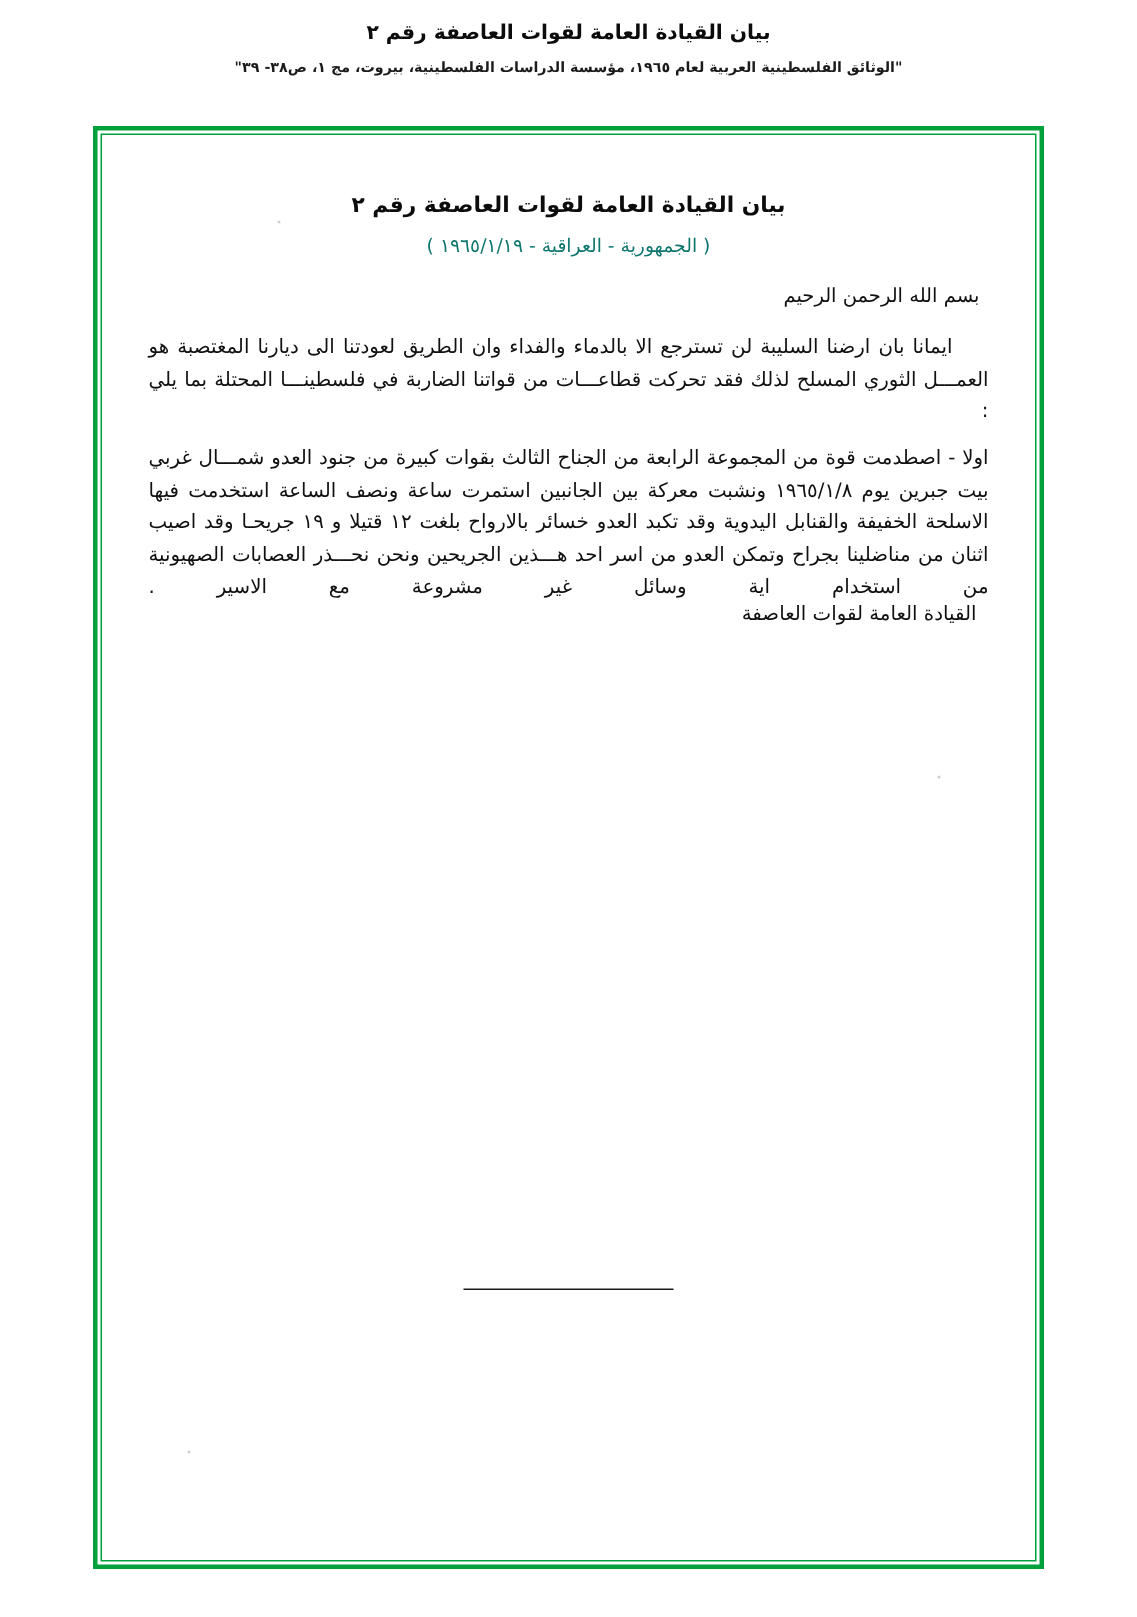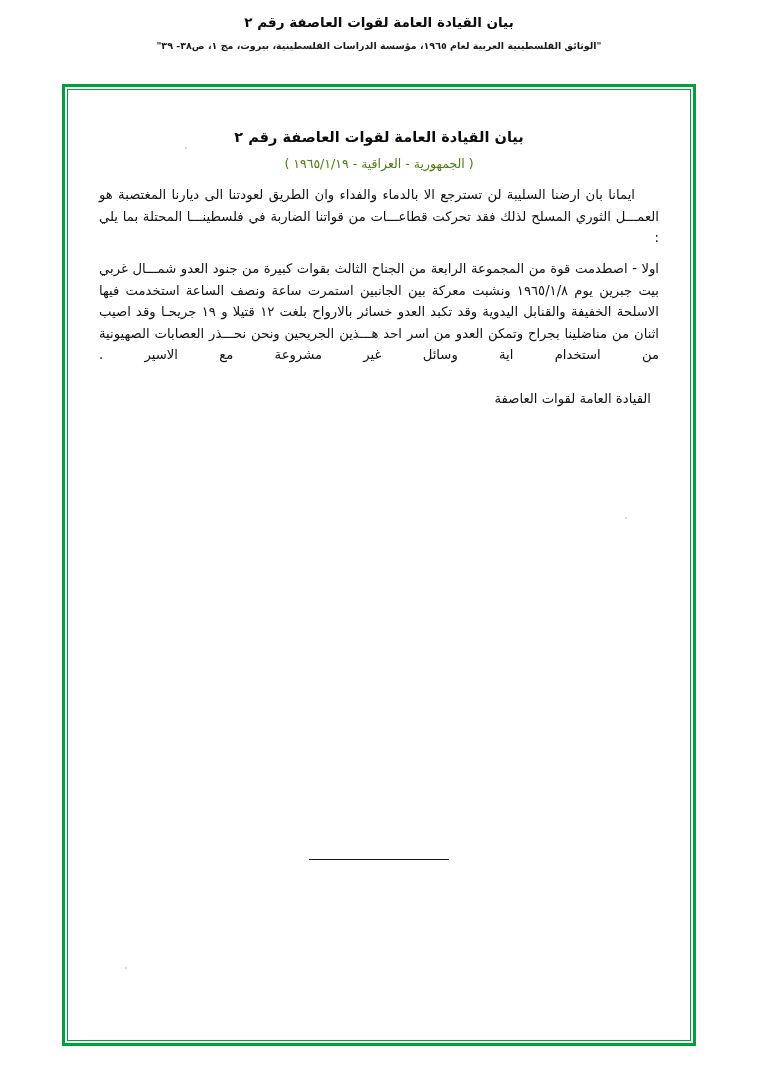--- a/index.html
+++ b/index.html
@@ -72,21 +72,21 @@
   }
   .body-title {
     font-size: 14.5px;
     font-weight: bold;
     color: #0c0c0c;
     line-height: 1.4;
   }
   .body-subtitle {
     margin-top: 9px;
     font-size: 12.5px;
-    color: #4d7c0f;
+    color: #0f766e;
     letter-spacing: 0.5px;
   }
 
   .para {
     margin-top: 13px;
     font-size: 13.2px;
     line-height: 1.62;
     text-align: justify;
     text-align-last: justify;
     color: #111;
@@ -105,21 +105,21 @@
     margin-top: 10px;
   }
   .closing {
     margin-top: 12px;
     font-size: 13.2px;
     text-align: center;
     text-align-last: center;
     line-height: 1.7;
   }
   .signature {
-    margin-top: 26px;
+    margin-top: 0;
     font-size: 13.2px;
     text-align: right;
     text-align-last: right;
     padding-right: 8px;
   }
 
   
   .rule {
     position: absolute;
     top: 772px;
@@ -149,20 +149,21 @@
     <div class="source">"الوثائق الفلسطينية العربية لعام ١٩٦٥، مؤسسة الدراسات الفلسطينية، بيروت، مج ١، ص٣٨- ٣٩"</div>
   </div>
 
   <div class="frame">
     <div class="frame-inner"></div>
 
     <div class="content">
       <div class="body-title">بيان القيادة العامة لقوات العاصفة رقم ٢</div>
       <div class="body-subtitle">( الجمهورية - العراقية - ١٩٦٥/١/١٩ )</div>
 
+      <div class="para basmala">بسم الله الرحمن الرحيم</div>
 
       <div class="para p-indent">ايمانا بان ارضنا السليبة لن تسترجع الا بالدماء والفداء وان الطريق لعودتنا الى ديارنا المغتصبة هو العمـــل الثوري المسلح لذلك فقد تحركت قطاعـــات من قواتنا الضاربة في فلسطينـــا المحتلة بما يلي :</div>
       <div class="para numbered">اولا - اصطدمت قوة من المجموعة الرابعة من الجناح الثالث بقوات كبيرة من جنود العدو شمـــال غربي بيت جبرين يوم ١٩٦٥/١/٨ ونشبت معركة بين الجانبين استمرت ساعة ونصف الساعة استخدمت فيها الاسلحة الخفيفة والقنابل اليدوية وقد تكبد العدو خسائر بالارواح بلغت ١٢ قتيلا و ١٩ جريحـا وقد اصيب اثنان من مناضلينا بجراح وتمكن العدو من اسر احد هـــذين الجريحين ونحن نحـــذر العصابات الصهيونية من استخدام اية وسائل غير مشروعة مع الاسير .</div>
 
 
       <div class="signature">القيادة العامة لقوات العاصفة</div>
     </div>
 
     <div class="rule"></div>
 

